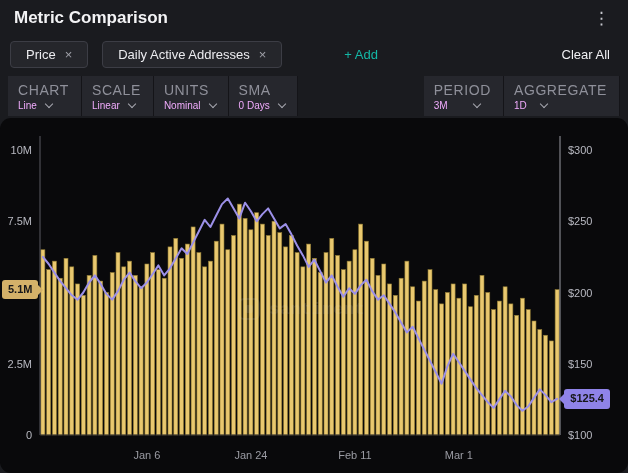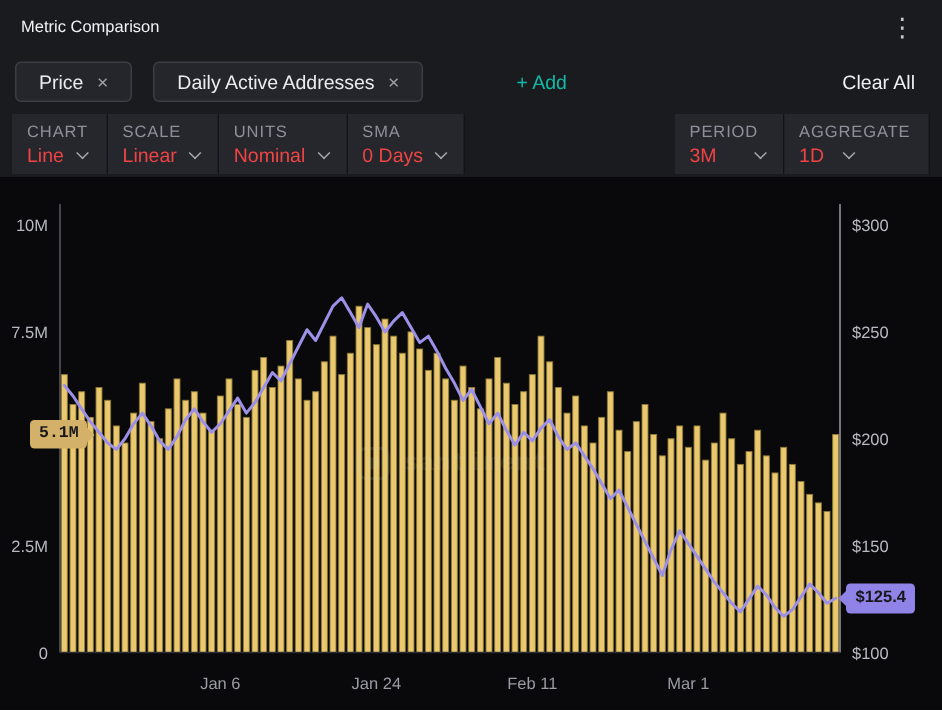--- a/index.html
+++ b/index.html
@@ -6,44 +6,44 @@
   body { margin: 0; background: #0a0a0c; }
   .app {
     width: 628px; height: 473px;
     background: #1a1b1f;
     font-family: "Liberation Sans", sans-serif;
     display: flex; flex-direction: column;
     overflow: hidden; position: relative;
   }
   
   .titlebar { height: 34px; display: flex; align-items: center; justify-content: space-between; padding: 2px 14px 0 14px; }
-  .title { font-size: 11px; font-weight: 400; color: #f3f3f5; }
+  .title { font-size: 17px; font-weight: 700; color: #f3f3f5; }
   .kebab { color: #c6c7cd; font-size: 17px; cursor: pointer; padding: 0 4px; line-height: 1; }
   
   .chips-row { height: 40px; display: flex; align-items: center; gap: 14px; padding: 0 10px; }
   .chip { display: flex; align-items: center; gap: 9px; background: #25262b; border: 1px solid #3c3d45; border-radius: 4px; padding: 5px 15px; font-size: 13px; color: #ececf0; cursor: pointer; white-space: nowrap; }
   .chip .x { color: #9fa0a8; font-size: 13px; line-height: 1; }
   .add-btn { font-size: 13px; color: #14b8a6; cursor: pointer; white-space: nowrap; margin-left: 48px; }
   .clear-all { margin-left: auto; font-size: 13px; color: #f0f0f3; cursor: pointer; padding-right: 8px; white-space: nowrap; }
   
   .toolbar { height: 44px; display: flex; align-items: stretch; padding: 2px 8px; background: #1a1b1f; }
   .tcell { background: #26272d; border-right: 1px solid #141418; padding: 5px 12px 4px 10px; display: flex; flex-direction: column; justify-content: center; cursor: pointer; }
-  .tlabel { font-size: 11px; letter-spacing: .6px; color: #8f909a; text-transform: uppercase; margin-bottom: 2px; white-space: nowrap; }
-  .tvalue { font-size: 13px; color: #ef4444; display: flex; align-items: center; white-space: nowrap; }
+  .tlabel { font-size: 14px; letter-spacing: .6px; color: #8f909a; text-transform: uppercase; margin-bottom: 2px; white-space: nowrap; }
+  .tvalue { font-size: 10px; color: #f0abfc; display: flex; align-items: center; white-space: nowrap; }
   .chev { width: 6px; height: 6px; border-right: 1.5px solid #a7a8b0; border-bottom: 1.5px solid #a7a8b0; transform: rotate(45deg); display: inline-block; margin-left: 9px; margin-bottom: 3px; }
   .tspacer { flex: 1; }
   .tcell.period .chev { margin-left: 26px; }
   .tcell.aggregate .chev { margin-left: 14px; }
   
-  .chart-area { flex: 1; position: relative; background: #09090b; }
+  .chart-area { flex: 1; position: relative; background: #09090b; border-radius: 11px; }
   svg { display: block; }
   .tick { fill: #b8b9c1; font-size: 11px; font-family: "Liberation Sans", sans-serif; }
   .tick-x { fill: #9b9ca4; }
   .axis-badge { position: absolute; z-index: 3; background: var(--bcol, #ccc); color: #17171a; font-size: 11px; font-weight: 700; padding: 3px 6px; border-radius: 3px; line-height: 1.25; }
-  .badge-left { left: 20px; font-family: Liberation Mono, monospace; }
+  .badge-left { left: 2px; }
   .badge-left::after { content: ""; position: absolute; left: 100%; top: 50%; margin-top: -5px; border: 5px solid transparent; border-left-color: var(--bcol); border-right-width: 0; }
   .badge-right { right: 18px; }
   .badge-right::before { content: ""; position: absolute; right: 100%; top: 50%; margin-top: -5px; border: 5px solid transparent; border-right-color: var(--bcol); border-left-width: 0; }
   .watermark { position: absolute; left: 238px; top: 180px; display: flex; align-items: center; gap: 9px; opacity: .11; pointer-events: none; }
   .wm-logo { width: 22px; height: 22px; border: 2.5px solid #d2d3d9; border-radius: 6px; position: relative; }
   .wm-logo::after { content: ""; position: absolute; inset: 5px; background: #d2d3d9; border-radius: 2px; }
   .wm-text { color: #d2d3d9; font-size: 17px; font-weight: 600; letter-spacing: .5px; font-family: Liberation Mono, monospace; }
 </style>
 </head>
 <body>

